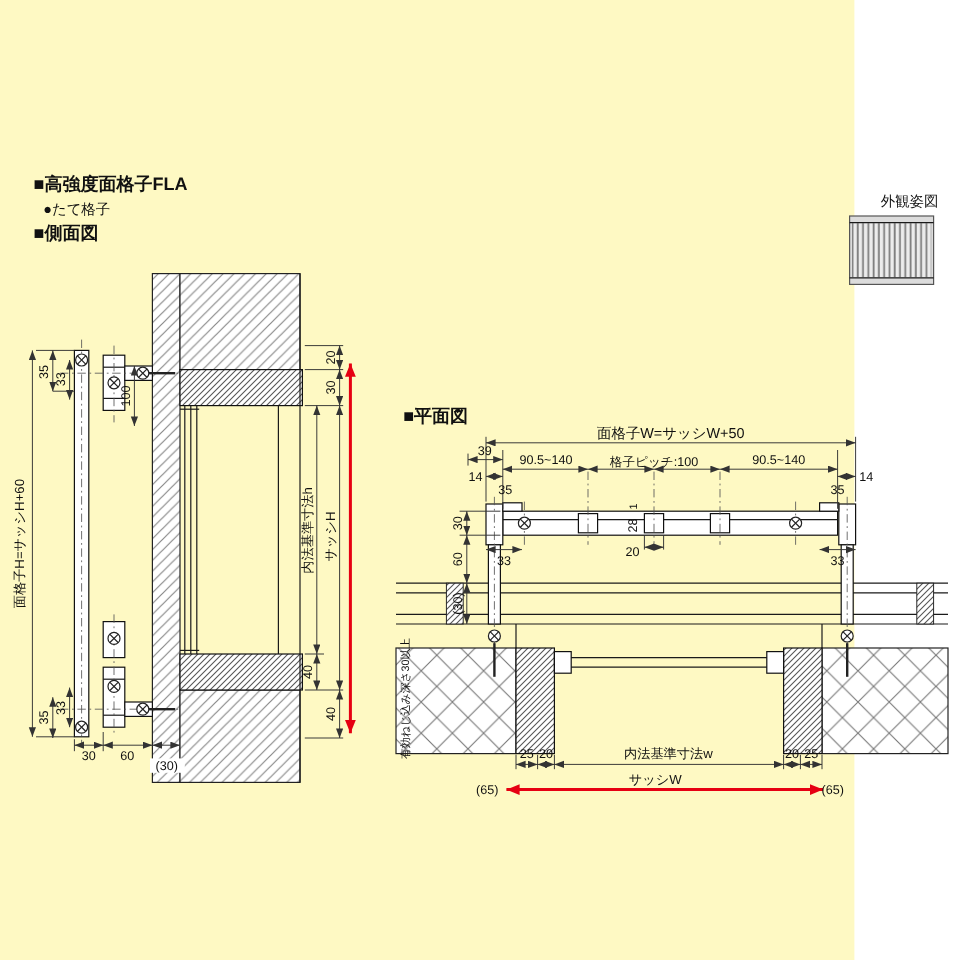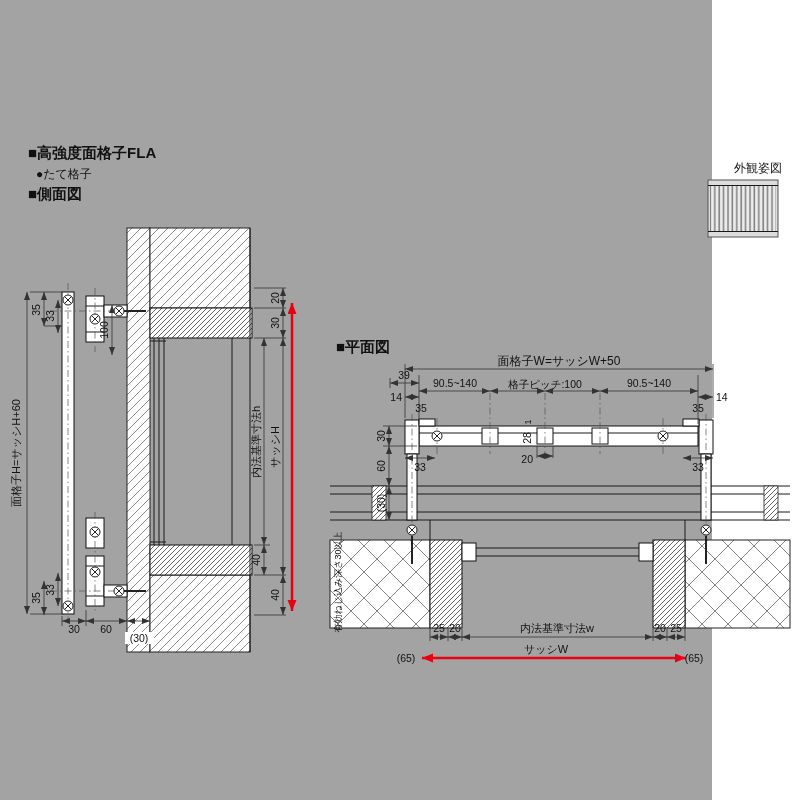--- a/index.html
+++ b/index.html
@@ -1,16 +1,16 @@
 <!DOCTYPE html>
 <html><head>
 <meta charset="utf-8">
 <style>
   html,body{margin:0;padding:0;background:#fff;}
-  .stage{width:712px;height:800px;background:#a3a3a3;position:relative;}
+  .stage{width:712px;height:800px;background:#fef9c3;position:relative;}
   svg{display:block;}
   text{fill:#111;}
   .t-head{font:bold 15px "Liberation Sans",sans-serif;}
   .t-sub{font:12px "Liberation Sans",sans-serif;}
   .t-dim{font:10.5px "Liberation Sans",sans-serif;text-anchor:middle;}
   .t-dim-s{font:9px "Liberation Sans",sans-serif;text-anchor:middle;}
   .t-formula{font:12px "Liberation Sans",sans-serif;text-anchor:middle;}
   .t-mid{font:11px "Liberation Sans",sans-serif;text-anchor:middle;}
   .anchor-end{text-anchor:end;}
   .anchor-start{text-anchor:start;}

